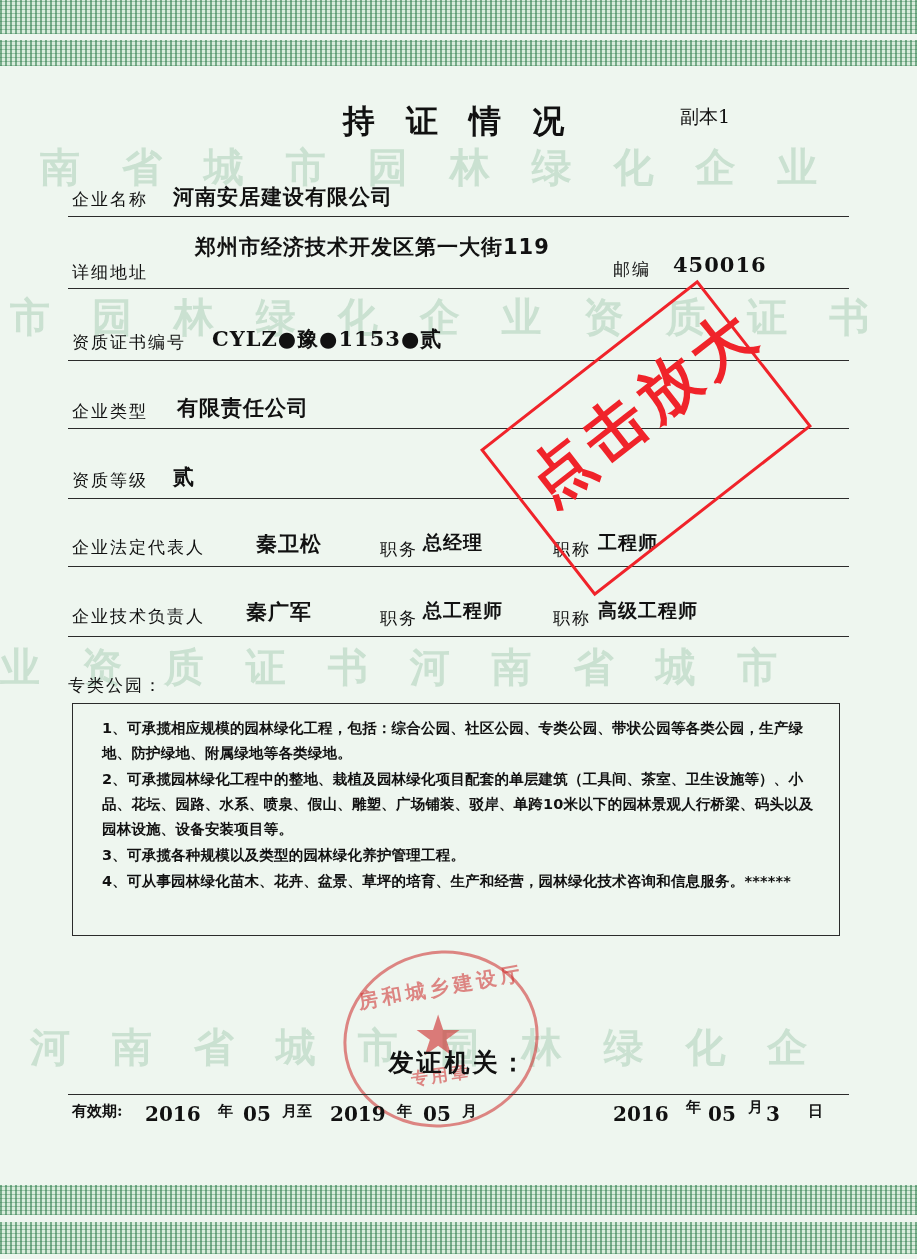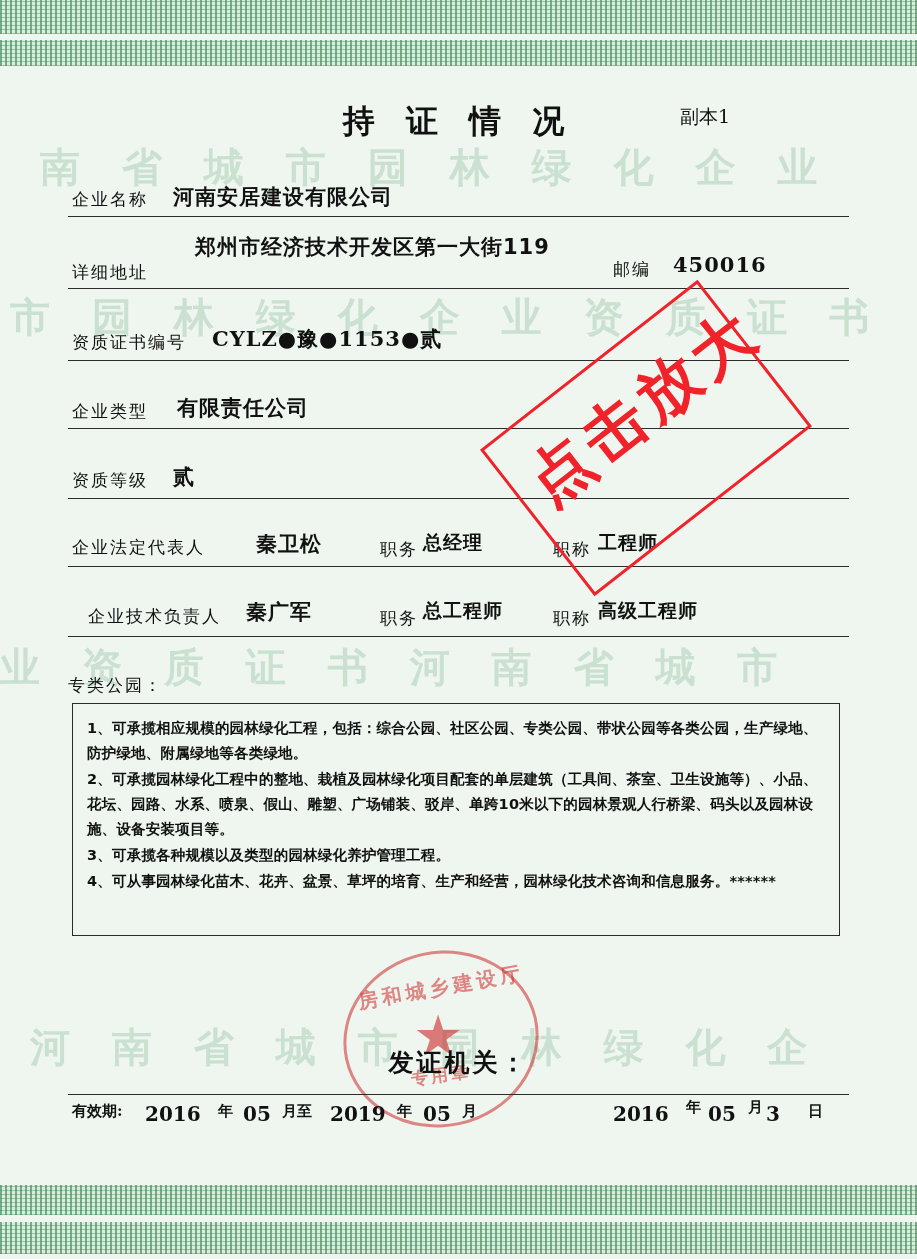--- a/index.html
+++ b/index.html
@@ -85,21 +85,21 @@
   
   .scope-label{
     position:absolute;left:68px;top:608px;
     font-family:"DejaVu Serif","Liberation Serif",serif;
     font-size:17px;color:#111;letter-spacing:2px;
   }
   .scope-box{
     position:absolute;left:72px;top:637px;width:768px;height:233px;
     border:1.5px solid #2b2b2b;
     box-sizing:border-box;
-    padding:12px 14px 0 14px;
+    padding:12px 14px 0 29px;
   }
   .scope-p{
     font-family:"DejaVu Sans","Liberation Sans",sans-serif;
     font-size:14.5px;
     font-weight:bold;
     line-height:25px;
     color:#111;
     margin:0 0 1px 0;
     letter-spacing:.2px;
   }
@@ -217,21 +217,21 @@
     <div class="row" style="top:432px;"></div>
 
     <div class="lbl" style="left:72px;top:470px;">企业法定代表人</div>
     <div class="val" style="left:256px;top:464px;">秦卫松</div>
     <div class="lbl" style="left:380px;top:472px;">职务</div>
     <div class="val small" style="left:423px;top:464px;">总经理</div>
     <div class="lbl" style="left:553px;top:472px;">职称</div>
     <div class="val small" style="left:598px;top:464px;text-align:right;">工程师</div>
     <div class="row" style="top:500px;"></div>
 
-    <div class="lbl" style="left:72px;top:539px;margin-left:16px;">企业技术负责人</div>
+    <div class="lbl" style="left:72px;top:539px;">企业技术负责人</div>
     <div class="val" style="left:246px;top:532px;">秦广军</div>
     <div class="lbl" style="left:380px;top:541px;">职务</div>
     <div class="val small" style="left:423px;top:532px;">总工程师</div>
     <div class="lbl" style="left:553px;top:541px;">职称</div>
     <div class="val small" style="left:598px;top:532px;">高级工程师</div>
     <div class="row" style="top:570px;"></div>
 
     <div class="scope-label">专类公园：</div>
     <div class="scope-box">
       <p class="scope-p">1、可承揽相应规模的园林绿化工程，包括：综合公园、社区公园、专类公园、带状公园等各类公园，生产绿地、防护绿地、附属绿地等各类绿地。</p>

